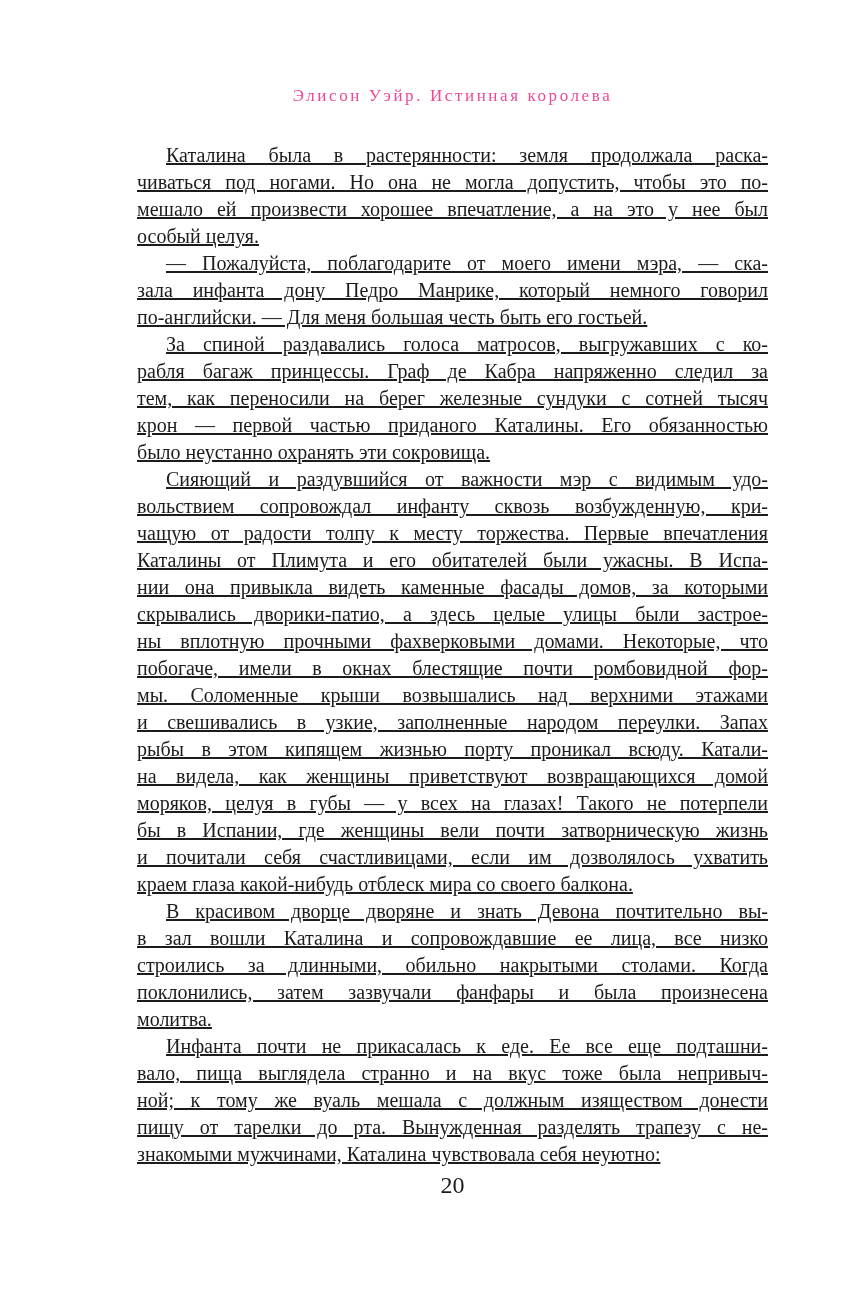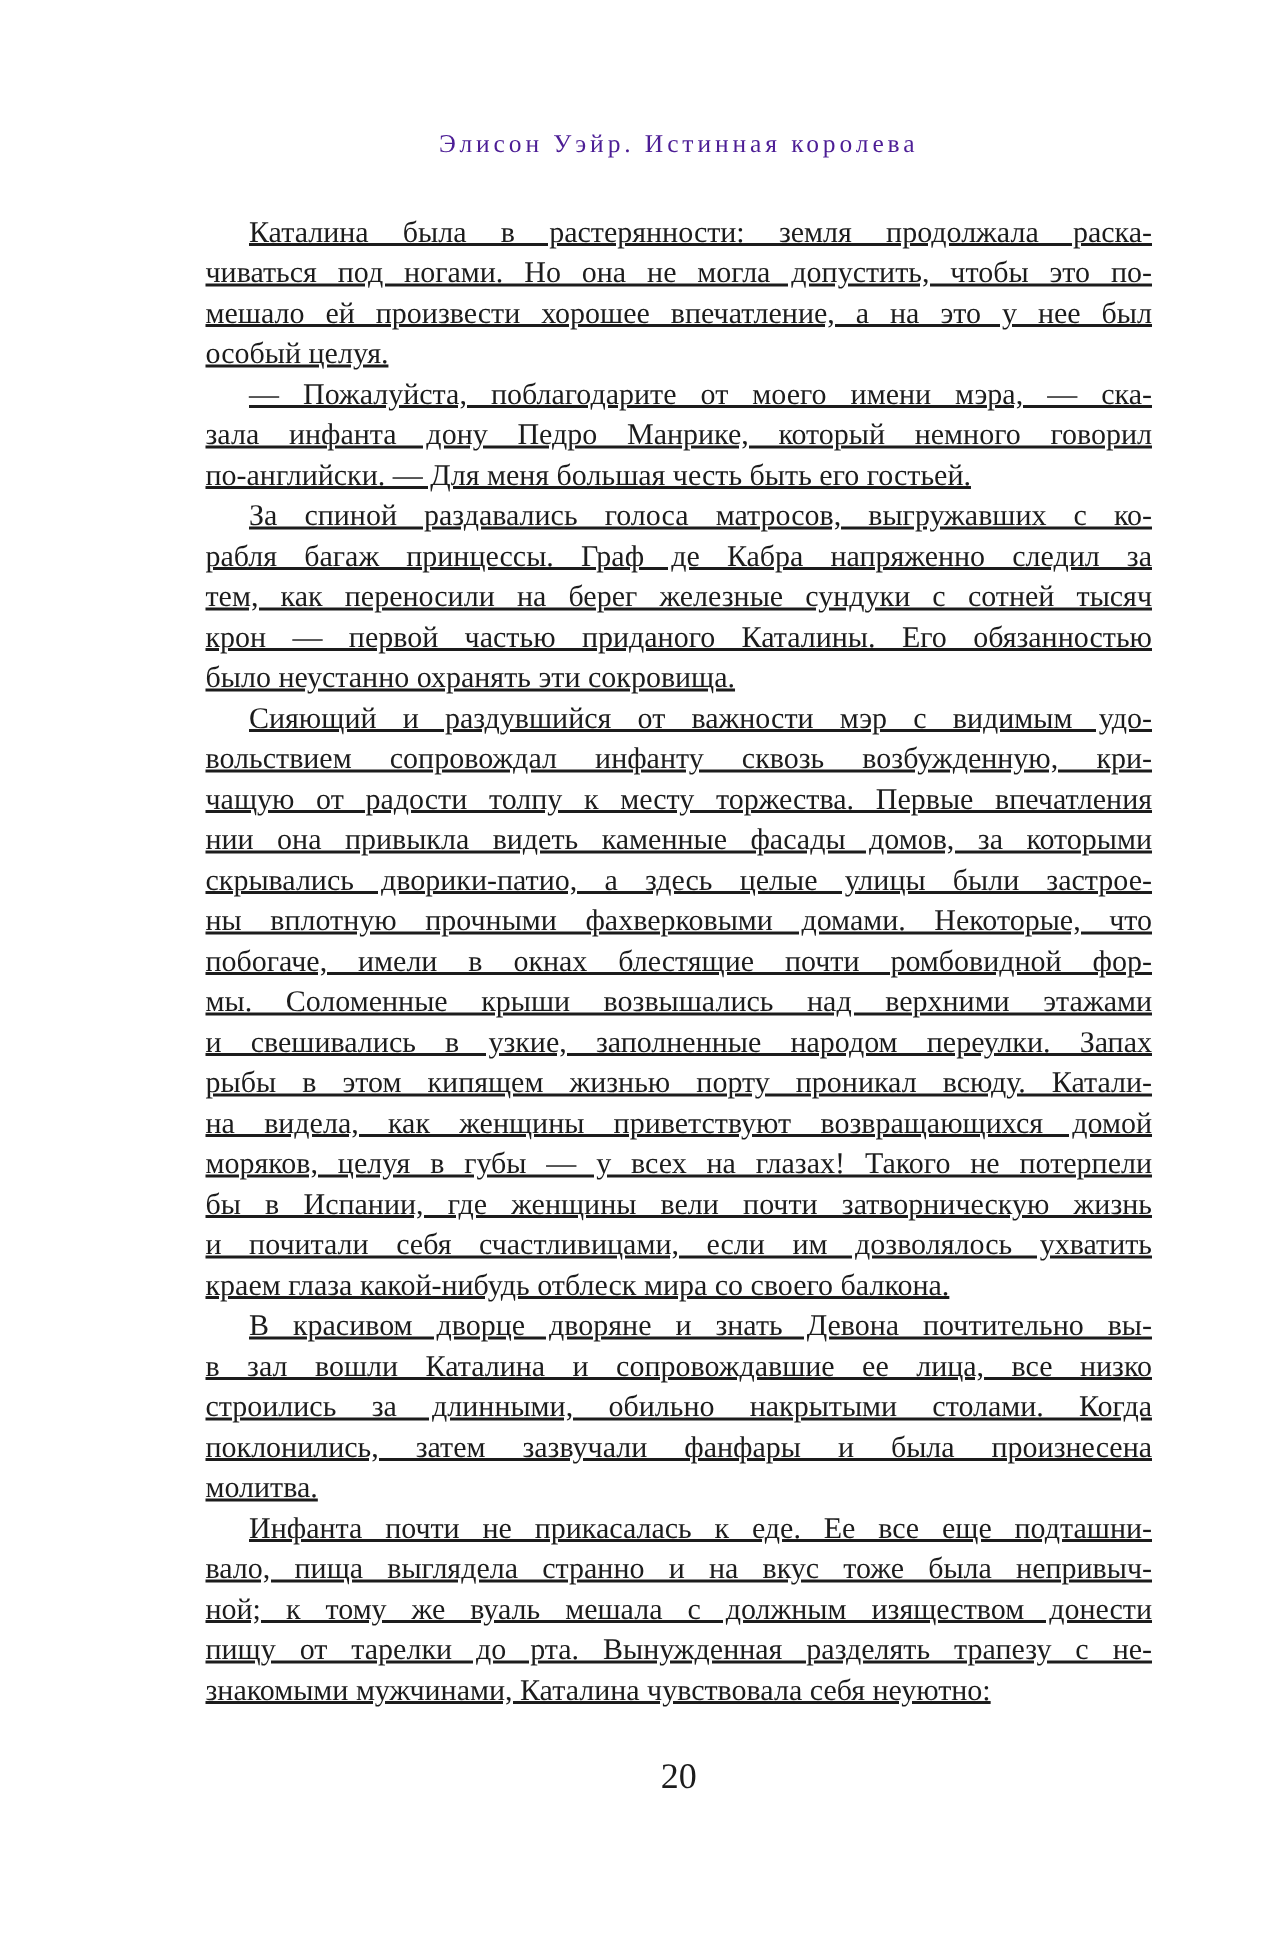--- a/index.html
+++ b/index.html
@@ -17,21 +17,21 @@
     overflow: hidden;
   }
   .running-header {
     position: absolute;
     left: 137px;
     top: 86px;
     width: 631px;
     text-align: center;
     font-size: 17px;
     letter-spacing: 2.6px;
-    color: #4c1d95;
+    color: #ec4899;
     white-space: nowrap;
   }
   .text-block {
     position: absolute;
     left: 137px;
     top: 142px;
     width: 631px;
     font-size: 20px;
     line-height: 27px;
   }
@@ -82,20 +82,21 @@
         <div class="line">За спиной раздавались голоса матросов, выгружавших с ко-</div>
         <div class="line">рабля багаж принцессы. Граф де Кабра напряженно следил за</div>
         <div class="line">тем, как переносили на берег железные сундуки с сотней тысяч</div>
         <div class="line">крон — первой частью приданого Каталины. Его обязанностью</div>
         <div class="line last">было неустанно охранять эти сокровища.</div>
       </div>
     <div class="para">
         <div class="line">Сияющий и раздувшийся от важности мэр с видимым удо-</div>
         <div class="line">вольствием сопровождал инфанту сквозь возбужденную, кри-</div>
         <div class="line">чащую от радости толпу к месту торжества. Первые впечатления</div>
+        <div class="line">Каталины от Плимута и его обитателей были ужасны. В Испа-</div>
         <div class="line">нии она привыкла видеть каменные фасады домов, за которыми</div>
         <div class="line">скрывались дворики-патио, а здесь целые улицы были застрое-</div>
         <div class="line">ны вплотную прочными фахверковыми домами. Некоторые, что</div>
         <div class="line">побогаче, имели в окнах блестящие почти ромбовидной фор-</div>
         <div class="line">мы. Соломенные крыши возвышались над верхними этажами</div>
         <div class="line">и свешивались в узкие, заполненные народом переулки. Запах</div>
         <div class="line">рыбы в этом кипящем жизнью порту проникал всюду. Катали-</div>
         <div class="line">на видела, как женщины приветствуют возвращающихся домой</div>
         <div class="line">моряков, целуя в губы — у всех на глазах! Такого не потерпели</div>
         <div class="line">бы в Испании, где женщины вели почти затворническую жизнь</div>

